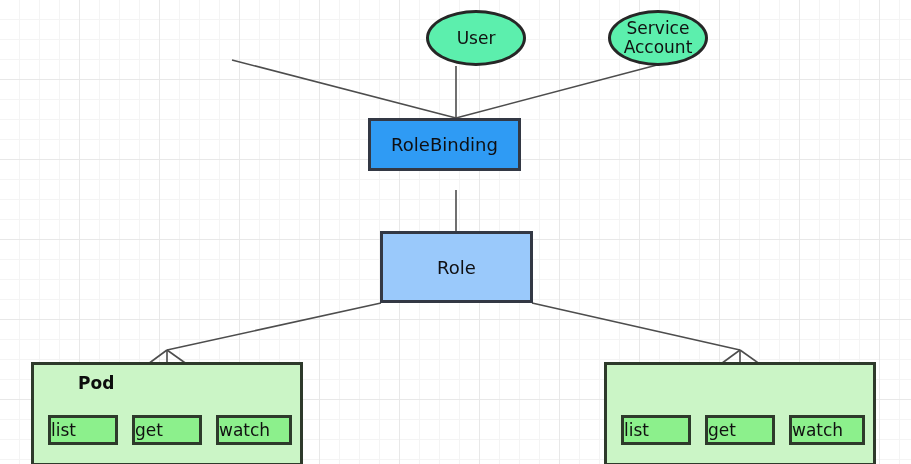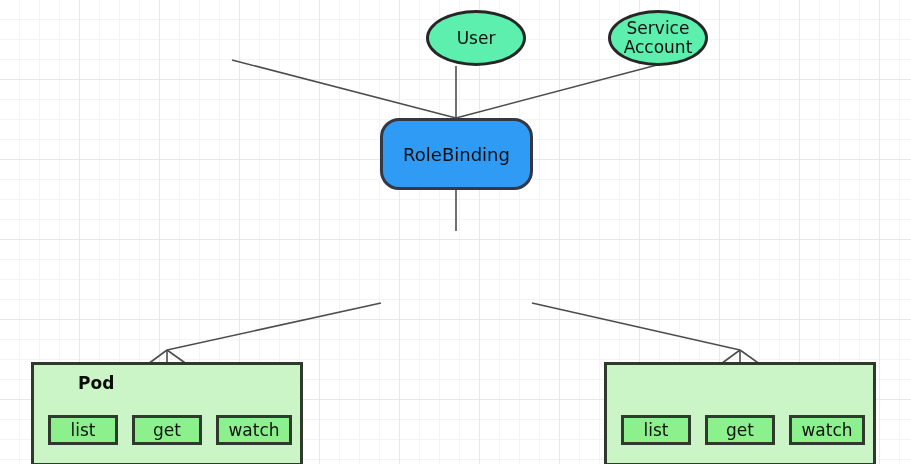--- a/index.html
+++ b/index.html
@@ -77,21 +77,21 @@
     color: #0d0d0d;
     margin-left: 32px;
   }
   .verb {
     position: absolute;
     box-sizing: border-box;
     background: #8CF08C;
     border: 3px solid #2E3A2B;
     display: flex;
     align-items: center;
-    justify-content: center;
+    justify-content: flex-start;
     font-size: 17px;
     color: #111111;
     height: 30px;
   }
 </style>
 </head>
 <body>
 
 <div id="canvas">
 
@@ -114,24 +114,27 @@
 
 
   <div class="node ellipse" style="left:426px; top:10px; width:100px; height:56px;">
     <span class="lbl">User</span>
   </div>
 
   <div class="node ellipse" style="left:608px; top:10px; width:100px; height:56px;">
     <span class="lbl">Service Account</span>
   </div>
 
-  <div class="node rolebinding" style="left:380px; top:118px; width:153px; height:72px;border-radius:19px;">
+  <div class="node rolebinding" style="left:368px; top:118px; width:153px; height:53px;">
     <span>RoleBinding</span>
   </div>
 
+  <div class="node role" style="left:380px; top:231px; width:153px; height:72px;">
+    <span>Role</span>
+  </div>
 
   <div class="node group-box" style="left:31px; top:362px; width:272px; height:104px;">
     <span class="group-title">Pod</span>
     <div class="verb" style="left:14px; top:50px; width:70px;">
       <span>list</span>
     </div>
     <div class="verb" style="left:98px; top:50px; width:70px;">
       <span>get</span>
     </div>
     <div class="verb" style="left:182px; top:50px; width:76px;">

